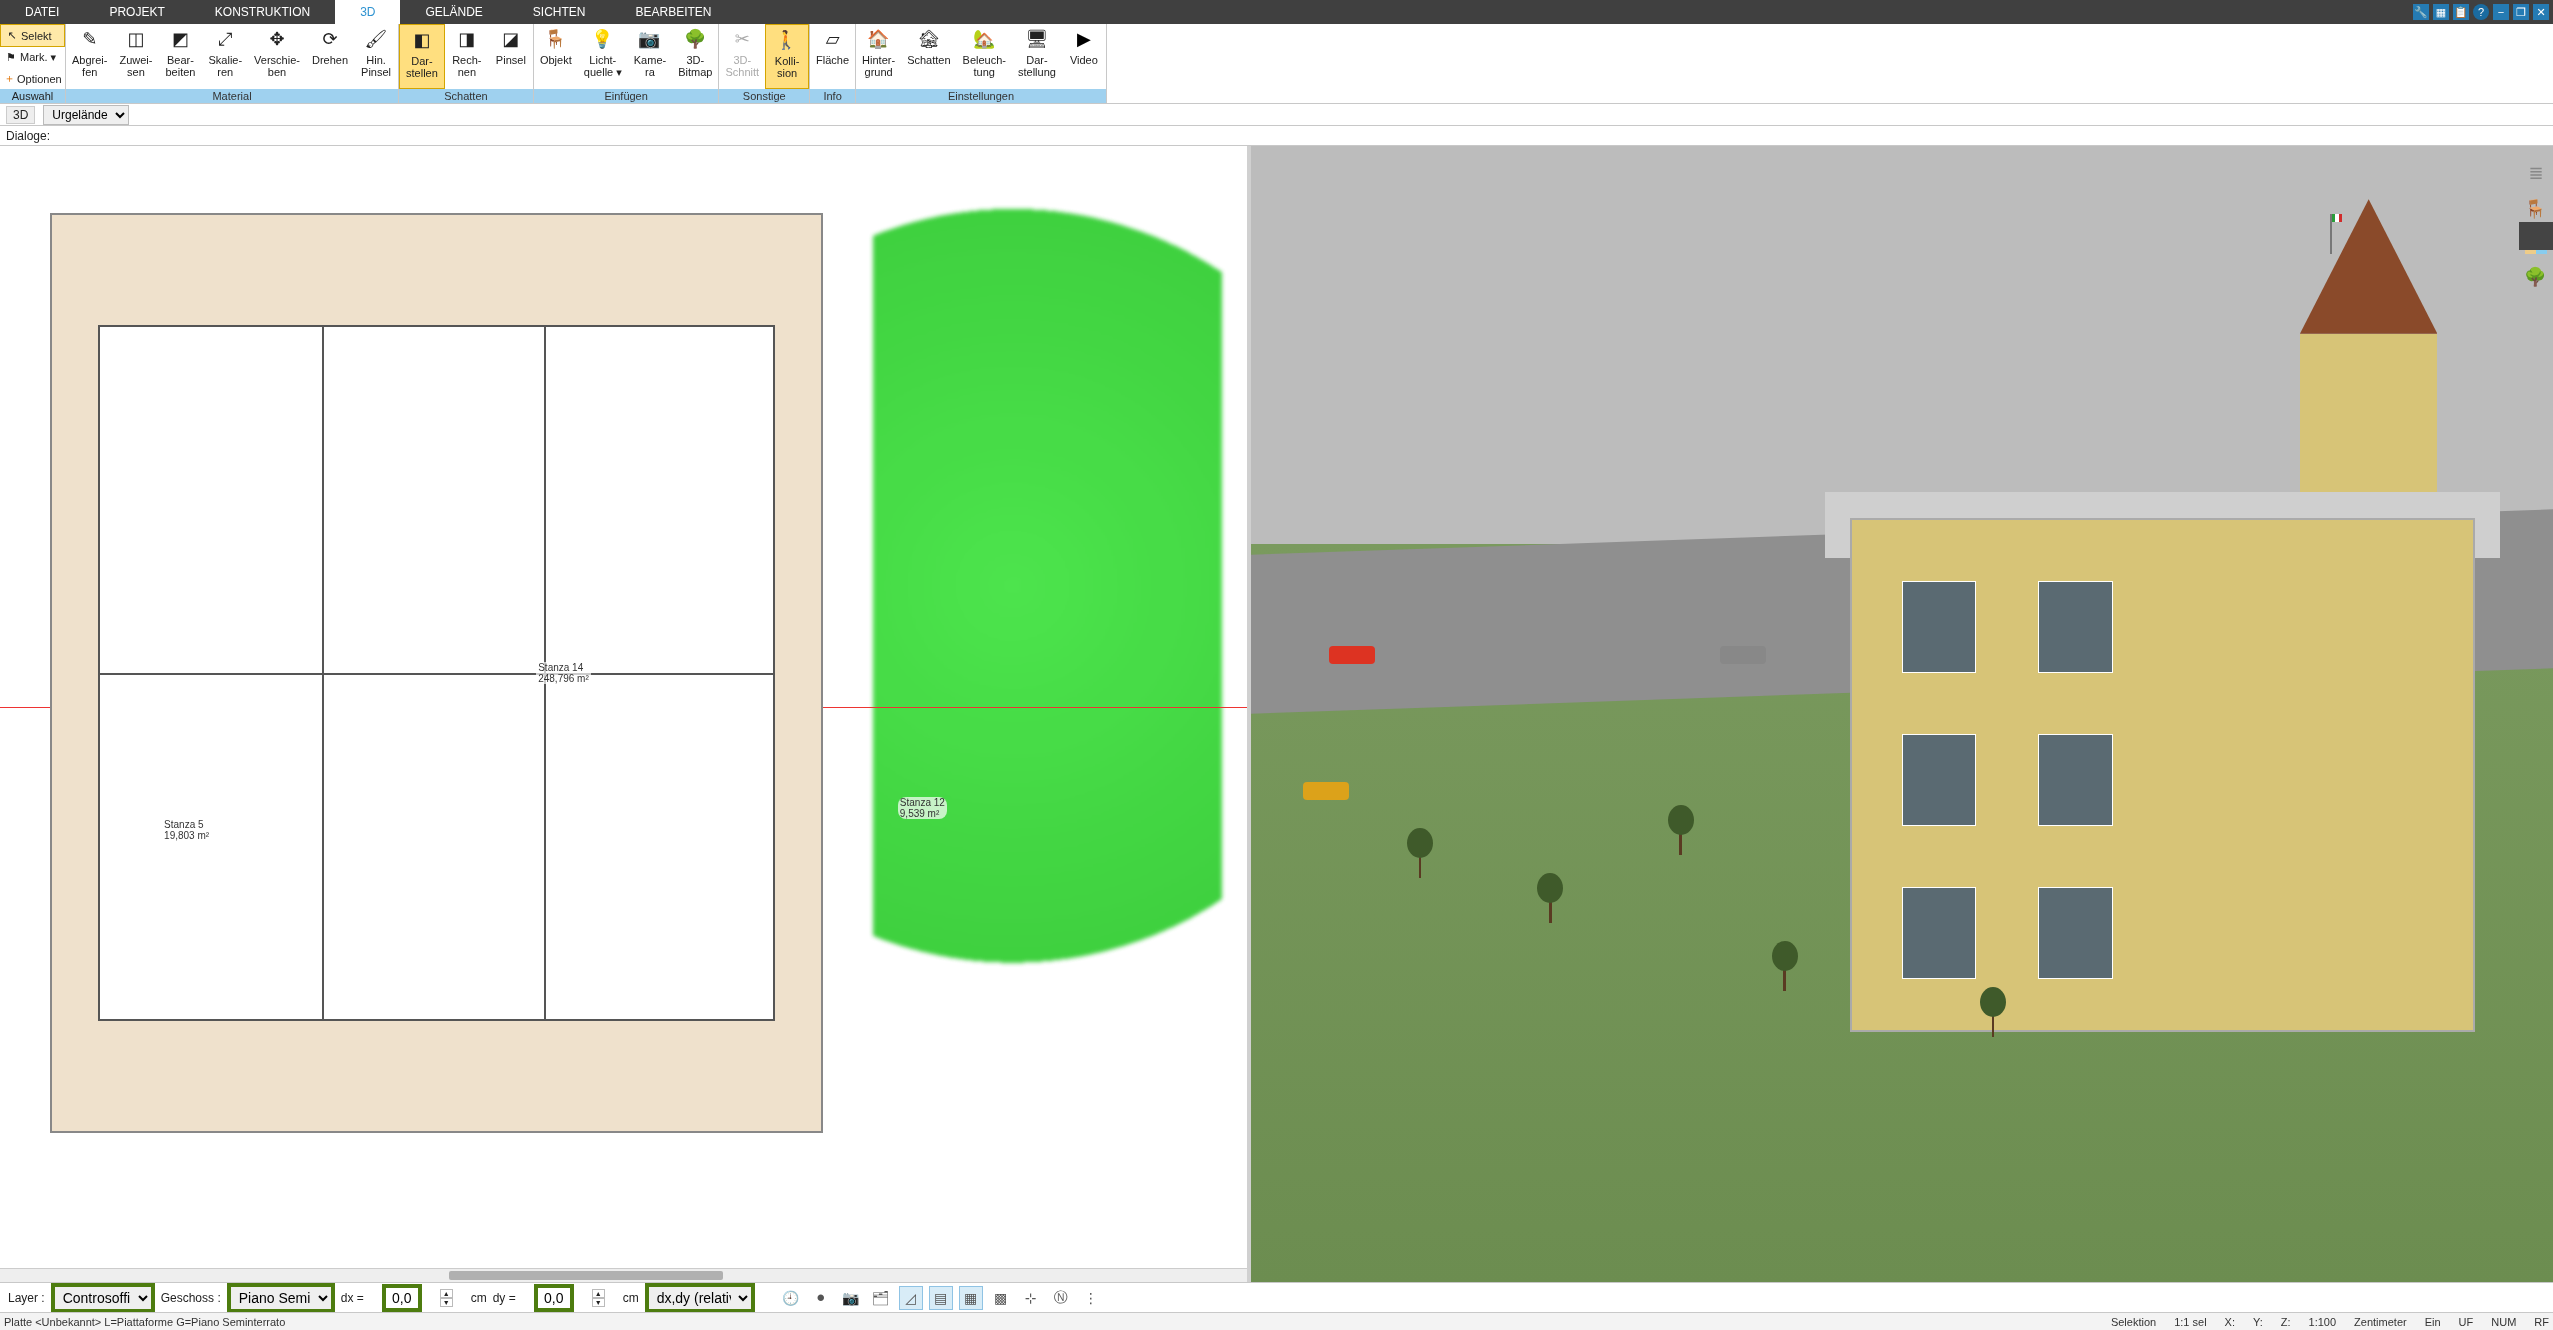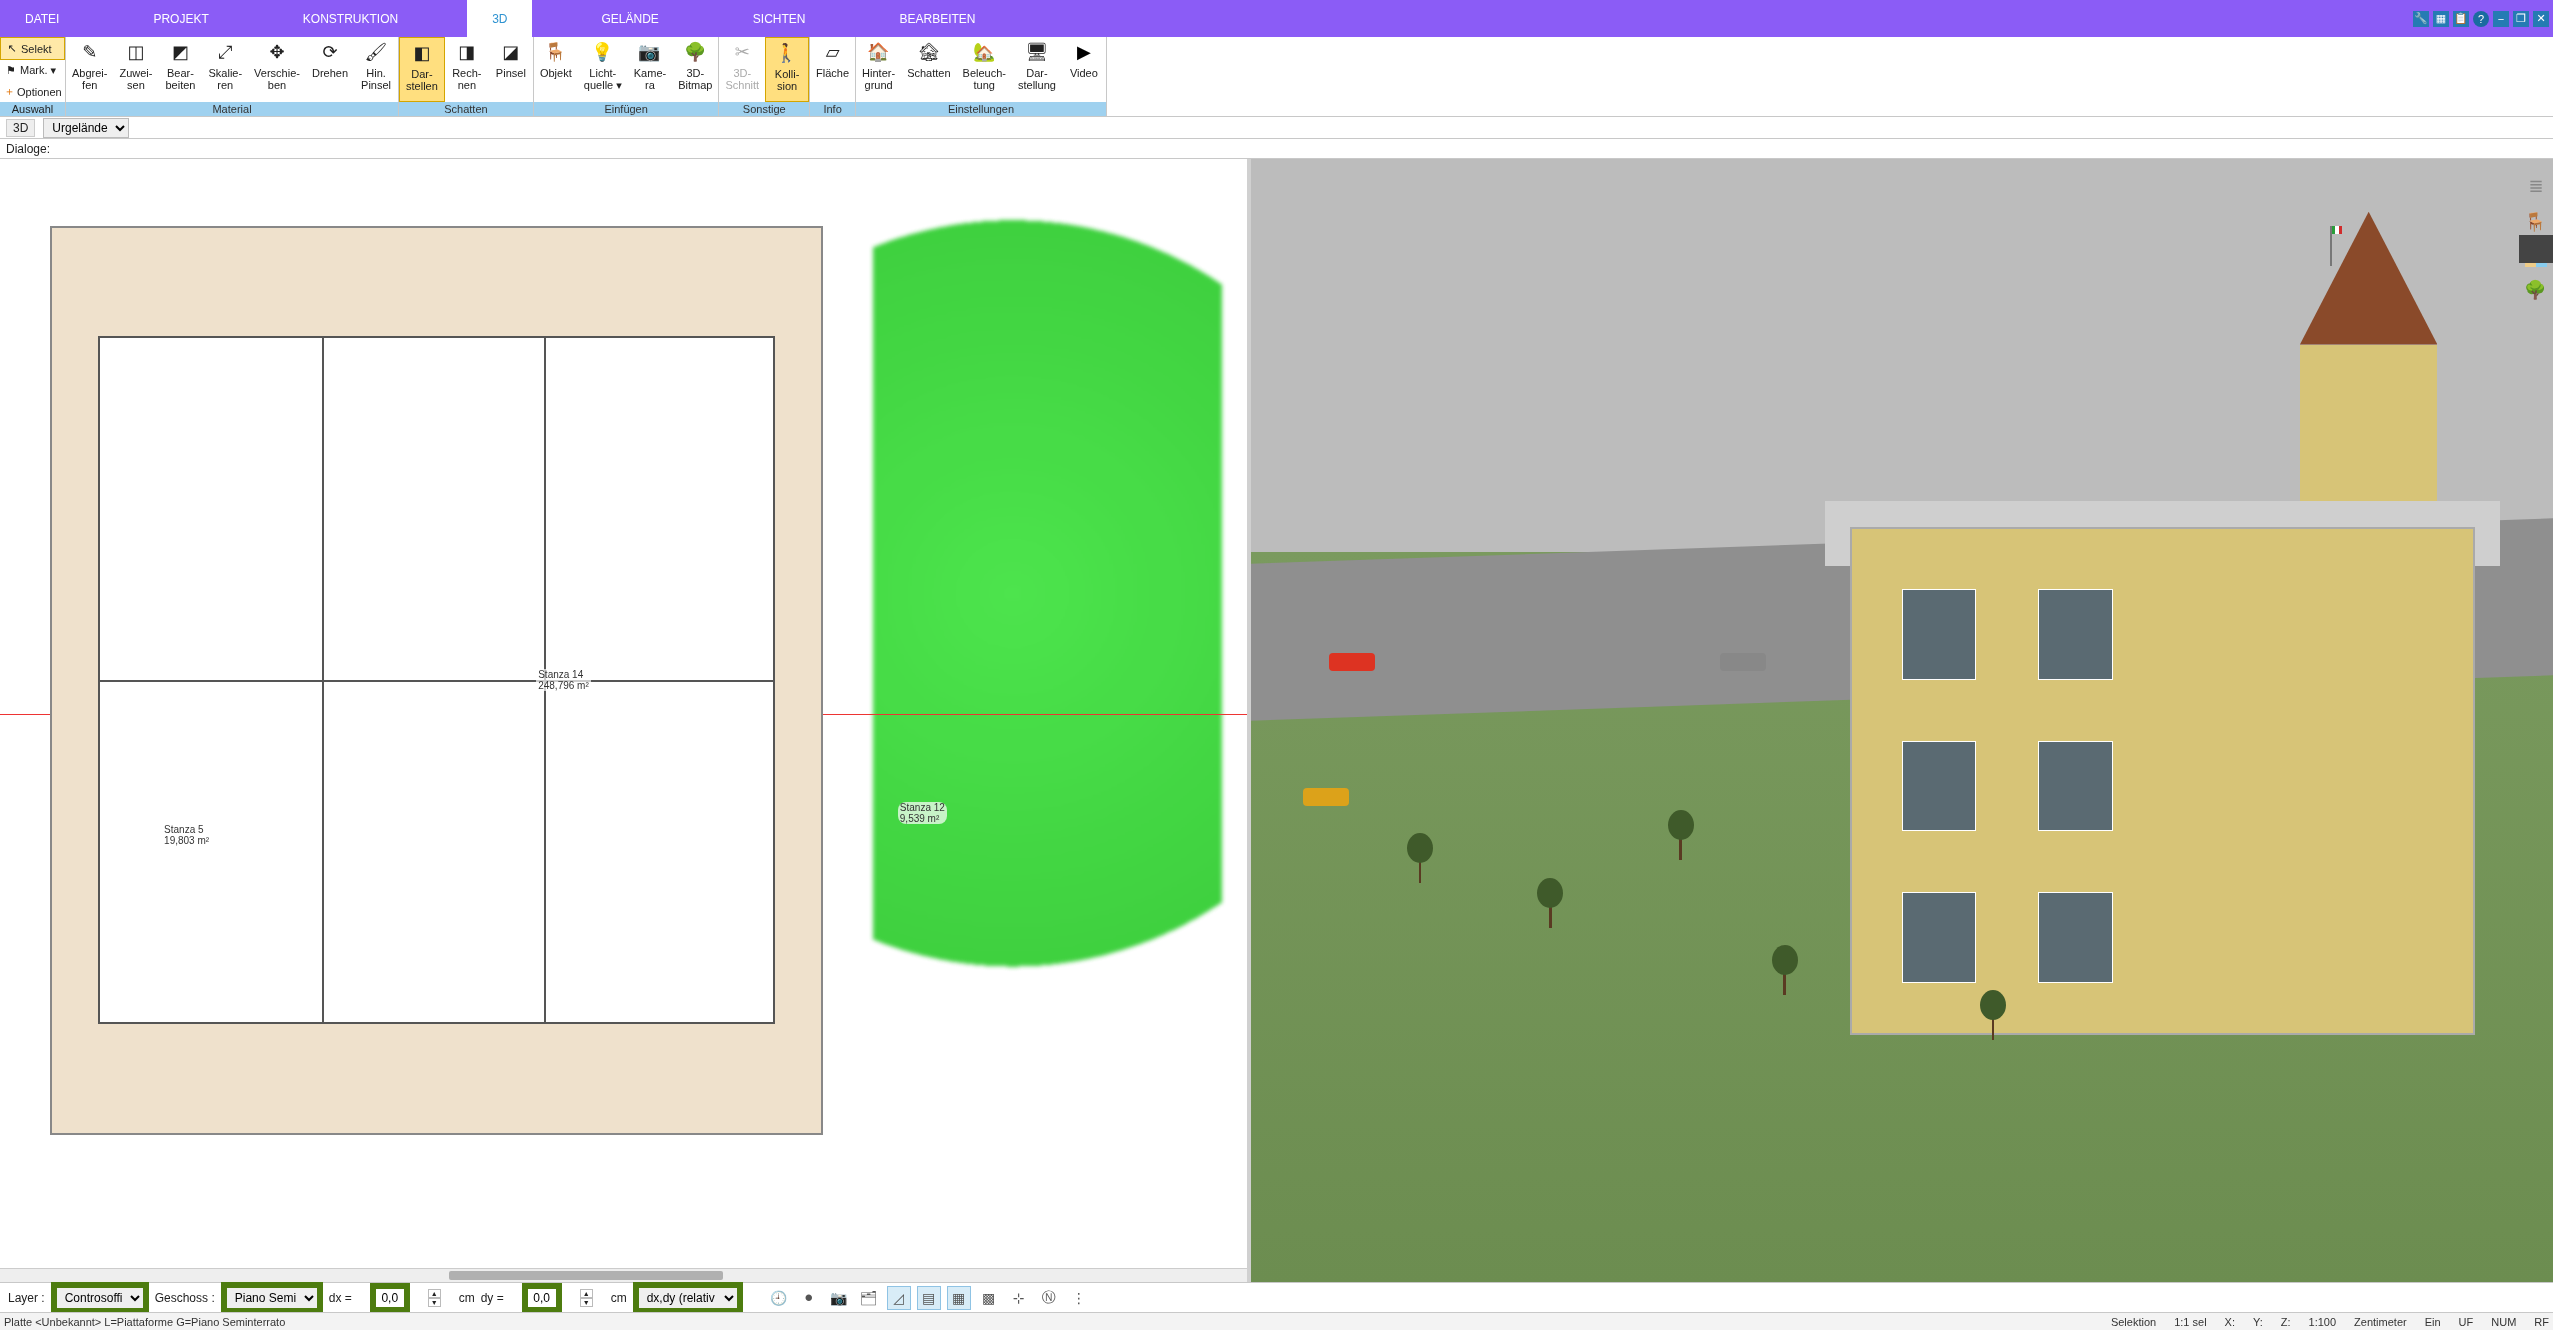--- a/index.html
+++ b/index.html
@@ -1,20 +1,20 @@
 <!DOCTYPE html>
 <html><head>
 <meta charset="utf-8">
 <style>
 * { box-sizing: border-box; margin: 0; padding: 0; font-family: "Segoe UI", Tahoma, sans-serif; }
 html, body { width: 100%; height: 100%; background:#f0f0f0; overflow:hidden; }
 body { display:flex; flex-direction:column; font-size:12px; color:#222; }
 
 
-.menu-bar { display:flex; align-items:stretch; height:37px; background:#8b5cf6;gap:44px; }
+.menu-bar { display:flex; align-items:stretch; height:24px; background:#404040; }
 .menu-bar .tab { padding:2px 25px; font-size:12px; color:#fff; cursor:pointer; display:flex; align-items:center; justify-content:center; }
 .menu-bar .tab.active { background:#fff; color:#2f93d1; }
 .menu-bar .spacer { flex:1; }
 .menu-bar .sys-icons { display:flex; align-items:center; gap:4px; padding:0 4px; }
 .menu-bar .sys-icons span { width:16px; height:16px; display:flex; align-items:center; justify-content:center; background:#257bb3; color:#fff; font-size:11px; cursor:pointer; }
 .menu-bar .sys-icons span.help { background:#1a6ba0; border-radius:50%; }
 
 
 .ribbon { display:flex; align-items:stretch; background:#fff; border-bottom:1px solid #c8c8c8; height:80px; }
 .ribbon-group { display:flex; flex-direction:column; border-right:1px solid #c8c8c8; }
@@ -74,21 +74,21 @@
 .render .tree::after { content:""; position:absolute; left:0; right:0; top:0; height:60%; background:#3f5a2a; border-radius:50%; }
 
 
 .palette { position:absolute; right:0; top:8px; width:34px; display:flex; flex-direction:column; gap:10px; align-items:center; padding:6px 0; }
 .palette .p-btn { width:26px; height:26px; display:flex; align-items:center; justify-content:center; font-size:18px; color:#888; cursor:pointer; }
 .palette .swatch { width:22px; height:22px; background:conic-gradient(#e88 0 25%, #8ce 0 50%, #ec8 0 75%, #8e8 0); }
 .palette .handle { position:absolute; right:0; top:48%; width:34px; height:28px; background:#444; }
 
 
 .bottombar { display:flex; align-items:center; height:30px; background:#fff; border-top:1px solid #c8c8c8; padding:0 8px; gap:6px; font-size:12px; }
-.bottombar select, .bottombar input { font-size:12px; border:6px solid #4d7c0f; padding:2px 4px; }
+.bottombar select, .bottombar input { font-size:14px; border:4px solid #4d7c0f; padding:2px 4px; }
 .bottombar .numbox { display:flex; align-items:center; gap:18px; }
 .bottombar .numbox input { width:40px; text-align:center; }
 .bottombar .spin { display:flex; flex-direction:column; }
 .bottombar .spin span { font-size:7px; line-height:7px; border:1px solid #bbb; padding:0 2px; cursor:pointer; }
 .bottombar .icon-btn { width:24px; height:24px; display:flex; align-items:center; justify-content:center; border:1px solid transparent; cursor:pointer; font-size:14px; color:#555; }
 .bottombar .icon-btn.active { background:#d8ecf7; border-color:#8fc3e4; }
 
 
 .statusbar { display:flex; align-items:center; height:18px; background:#f3f3f3; border-top:1px solid #c8c8c8; font-size:11px; color:#333; padding:0 4px; gap:18px; }
 .statusbar .seg { white-space:nowrap; }

